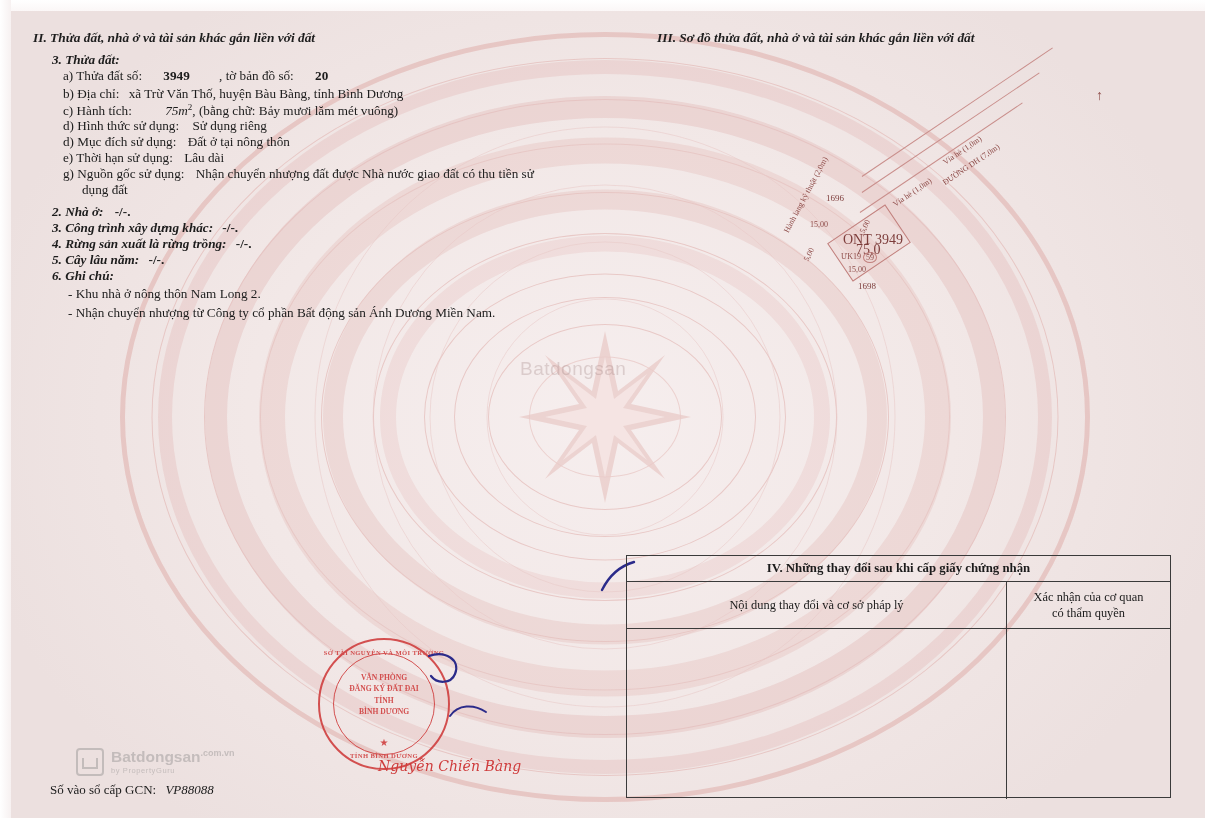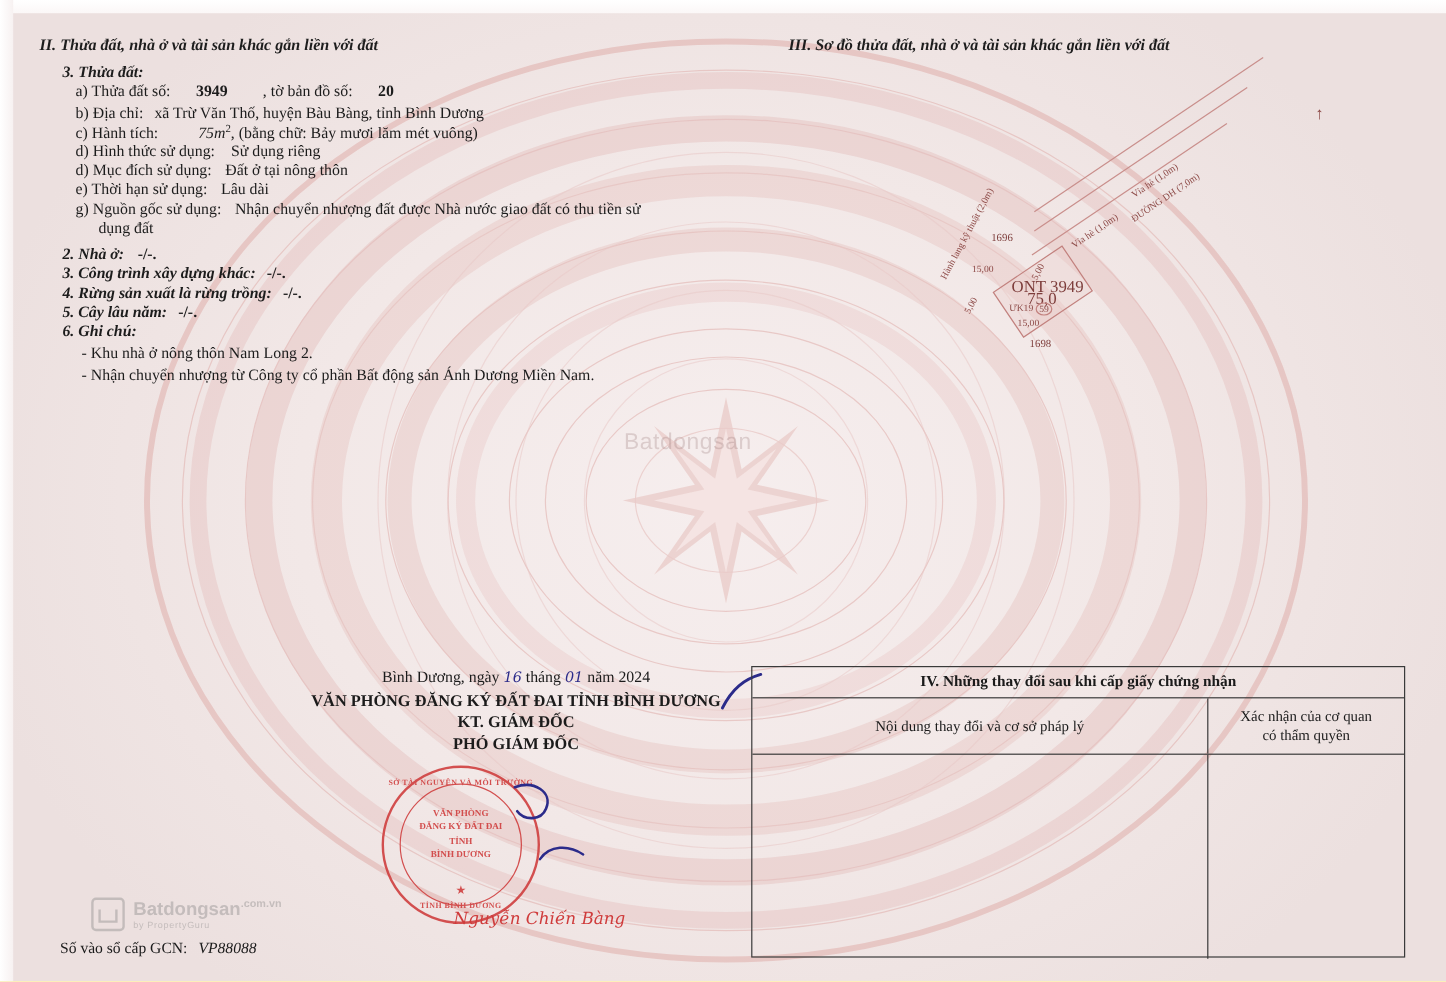--- a/index.html
+++ b/index.html
@@ -406,33 +406,20 @@
     <div class="dlabel" style="left:86px; top:182px; font-size:14px; color:#7d3d3b;">75,0</div>
     <div class="dlabel" style="left:71px; top:192px; font-size:8px;">ƯK19</div>
     <div class="dlabel" style="left:93px; top:192px; font-size:8px; border:1px solid #c2817e; border-radius:50%; padding:0 2px;">59</div>
 
     <div class="dlabel" style="left:40px; top:160px;">15,00</div>
     <div class="dlabel" style="left:88px; top:162px; transform: rotate(-62deg);">5,00</div>
     <div class="dlabel" style="left:32px; top:190px; transform: rotate(-62deg);">5,00</div>
     <div class="dlabel" style="left:78px; top:205px;">15,00</div>
   </div>
 
-  <div id="signblock">
-    <div class="dateline">
-      <span>Bình Dương, ngày</span>
-      <span class="hw">16</span>
-      <span>tháng</span>
-      <span class="hw">01</span>
-      <span>năm</span>
-      <span>2024</span>
-    </div>
-    <div class="office">VĂN PHÒNG ĐĂNG KÝ ĐẤT ĐAI TỈNH BÌNH DƯƠNG</div>
-    <div class="kt">KT. GIÁM ĐỐC</div>
-    <div class="pos">PHÓ GIÁM ĐỐC</div>
-  </div>
 
   <svg id="pen3" viewBox="0 0 40 34">
     <path d="M2,30 C10,14 20,6 34,2" stroke="#2b2b8a" stroke-width="2.4" fill="none" stroke-linecap="round"></path>
   </svg>
 
   <div id="stamp">
     <div class="inner"></div>
     <div class="arc-top">SỞ TÀI NGUYÊN VÀ MÔI TRƯỜNG</div>
     <div class="center">
       <div>VĂN PHÒNG</div>

